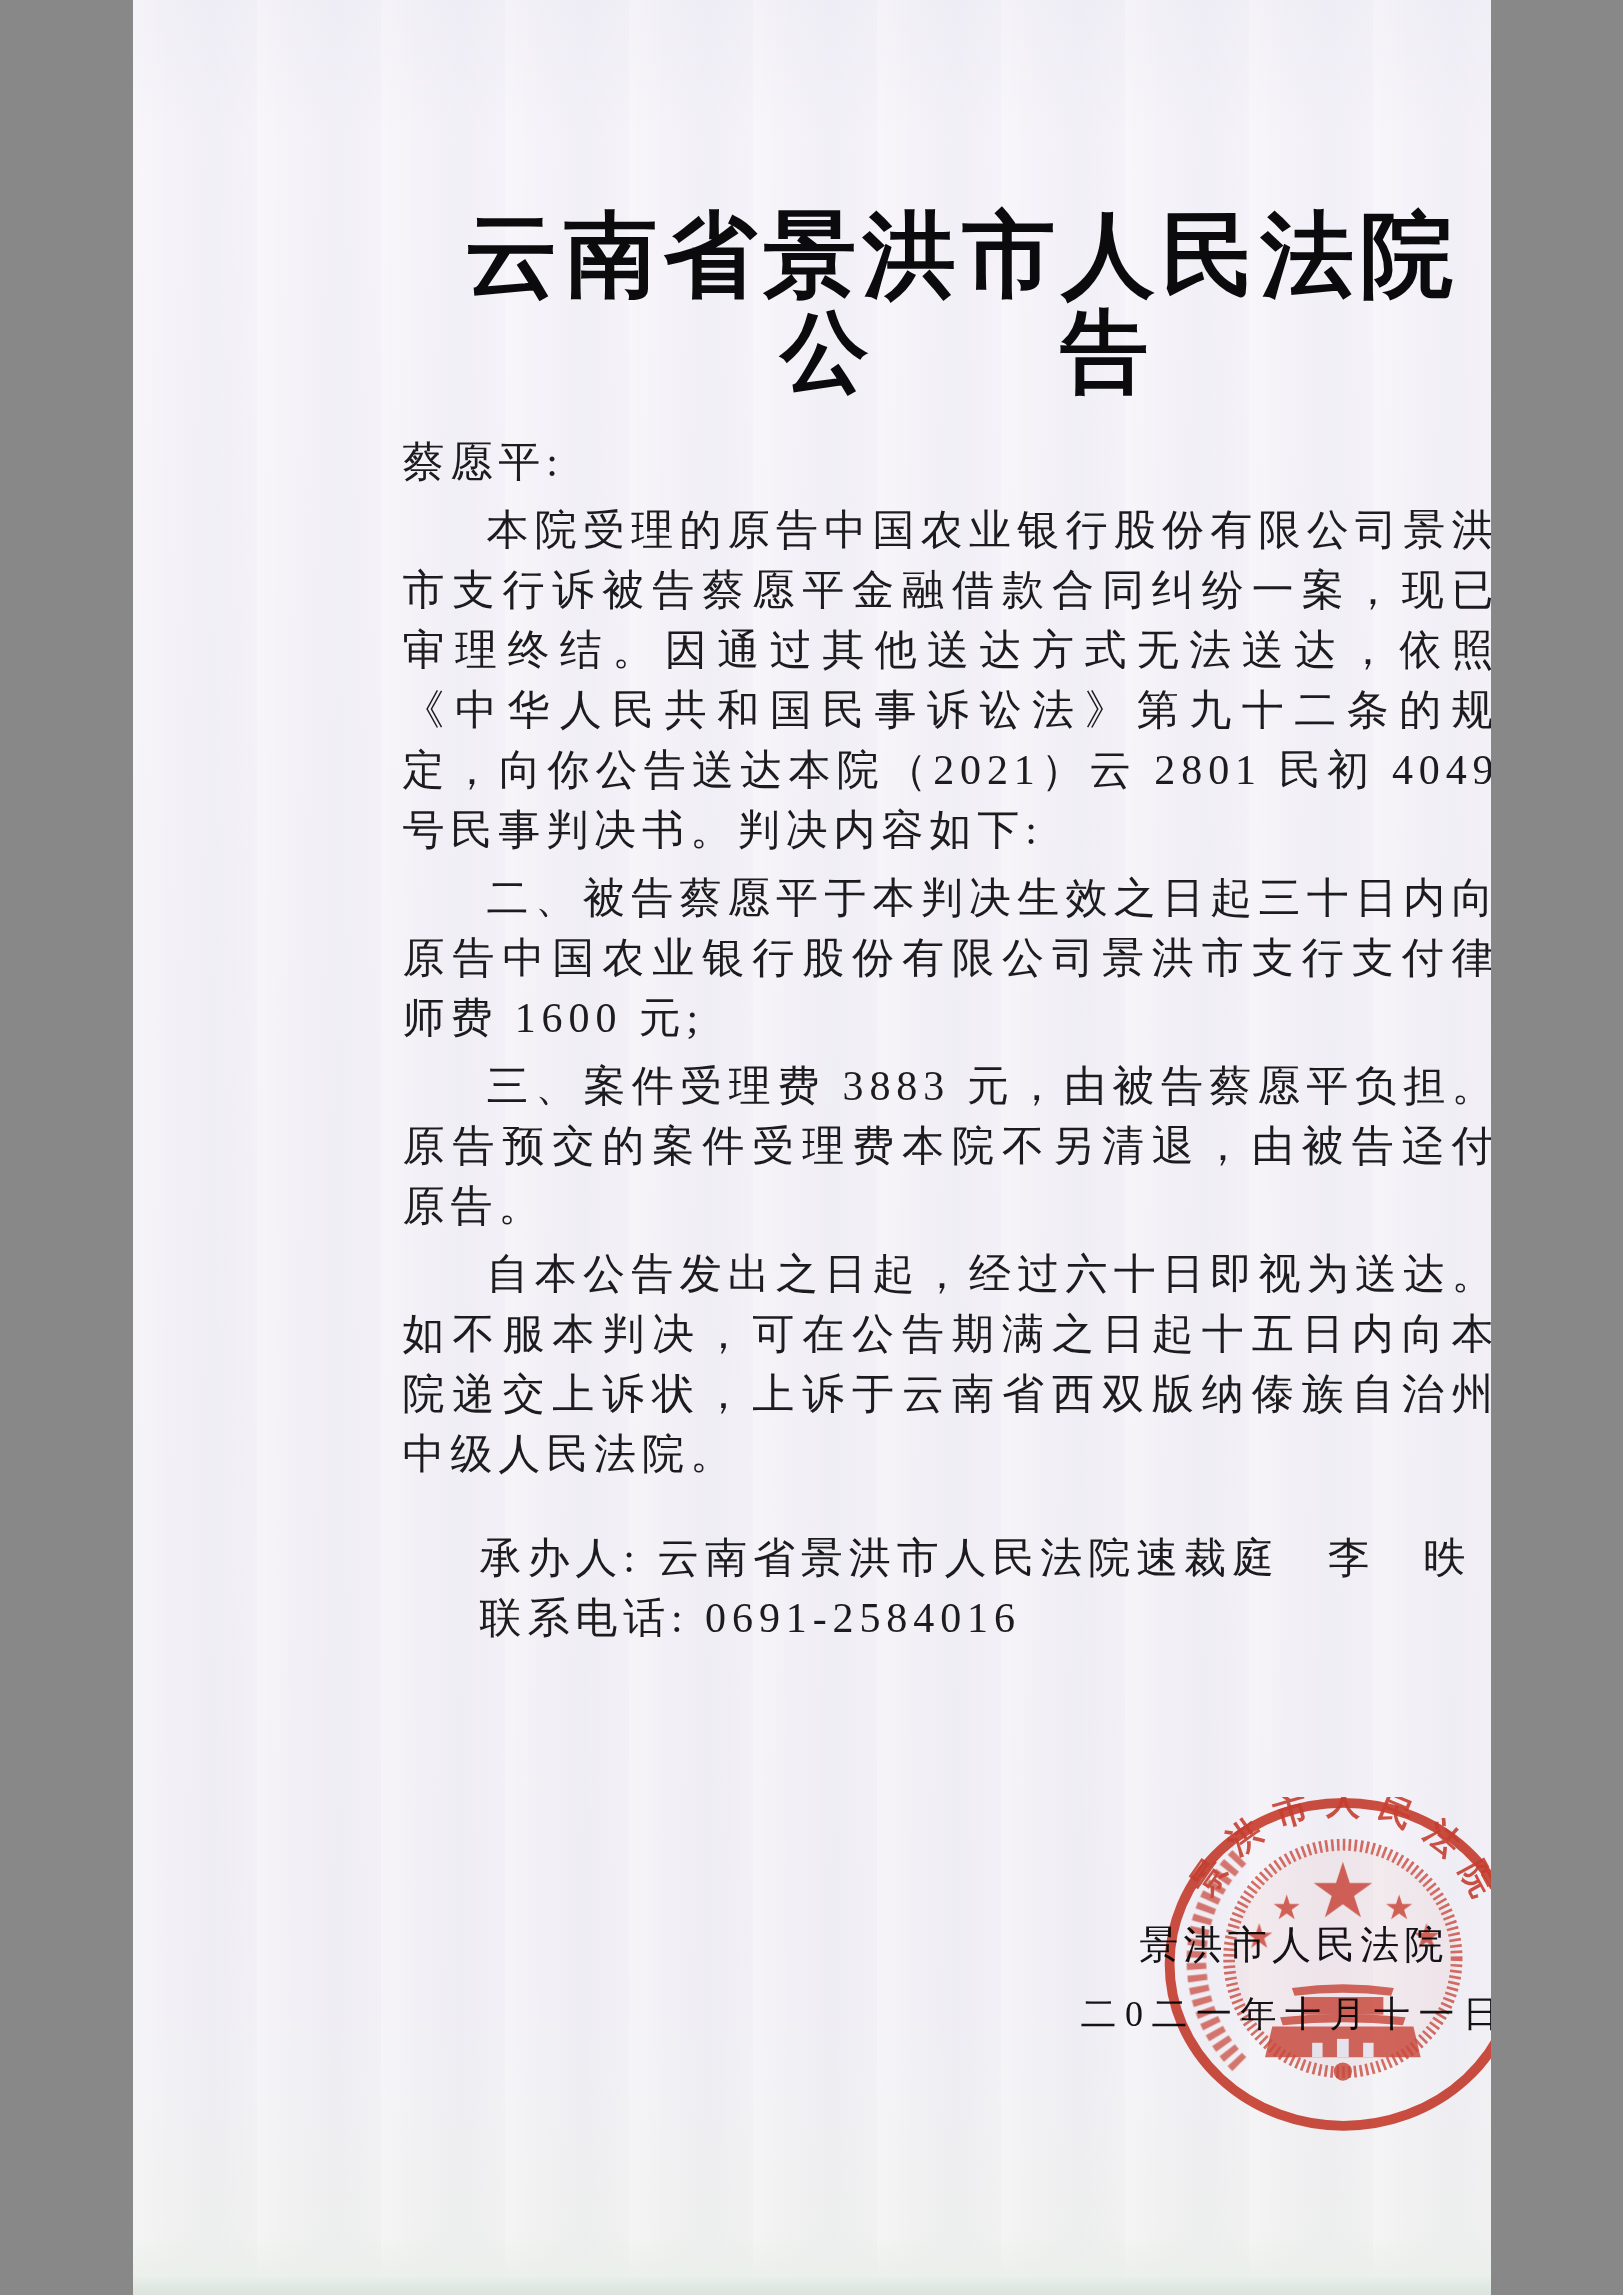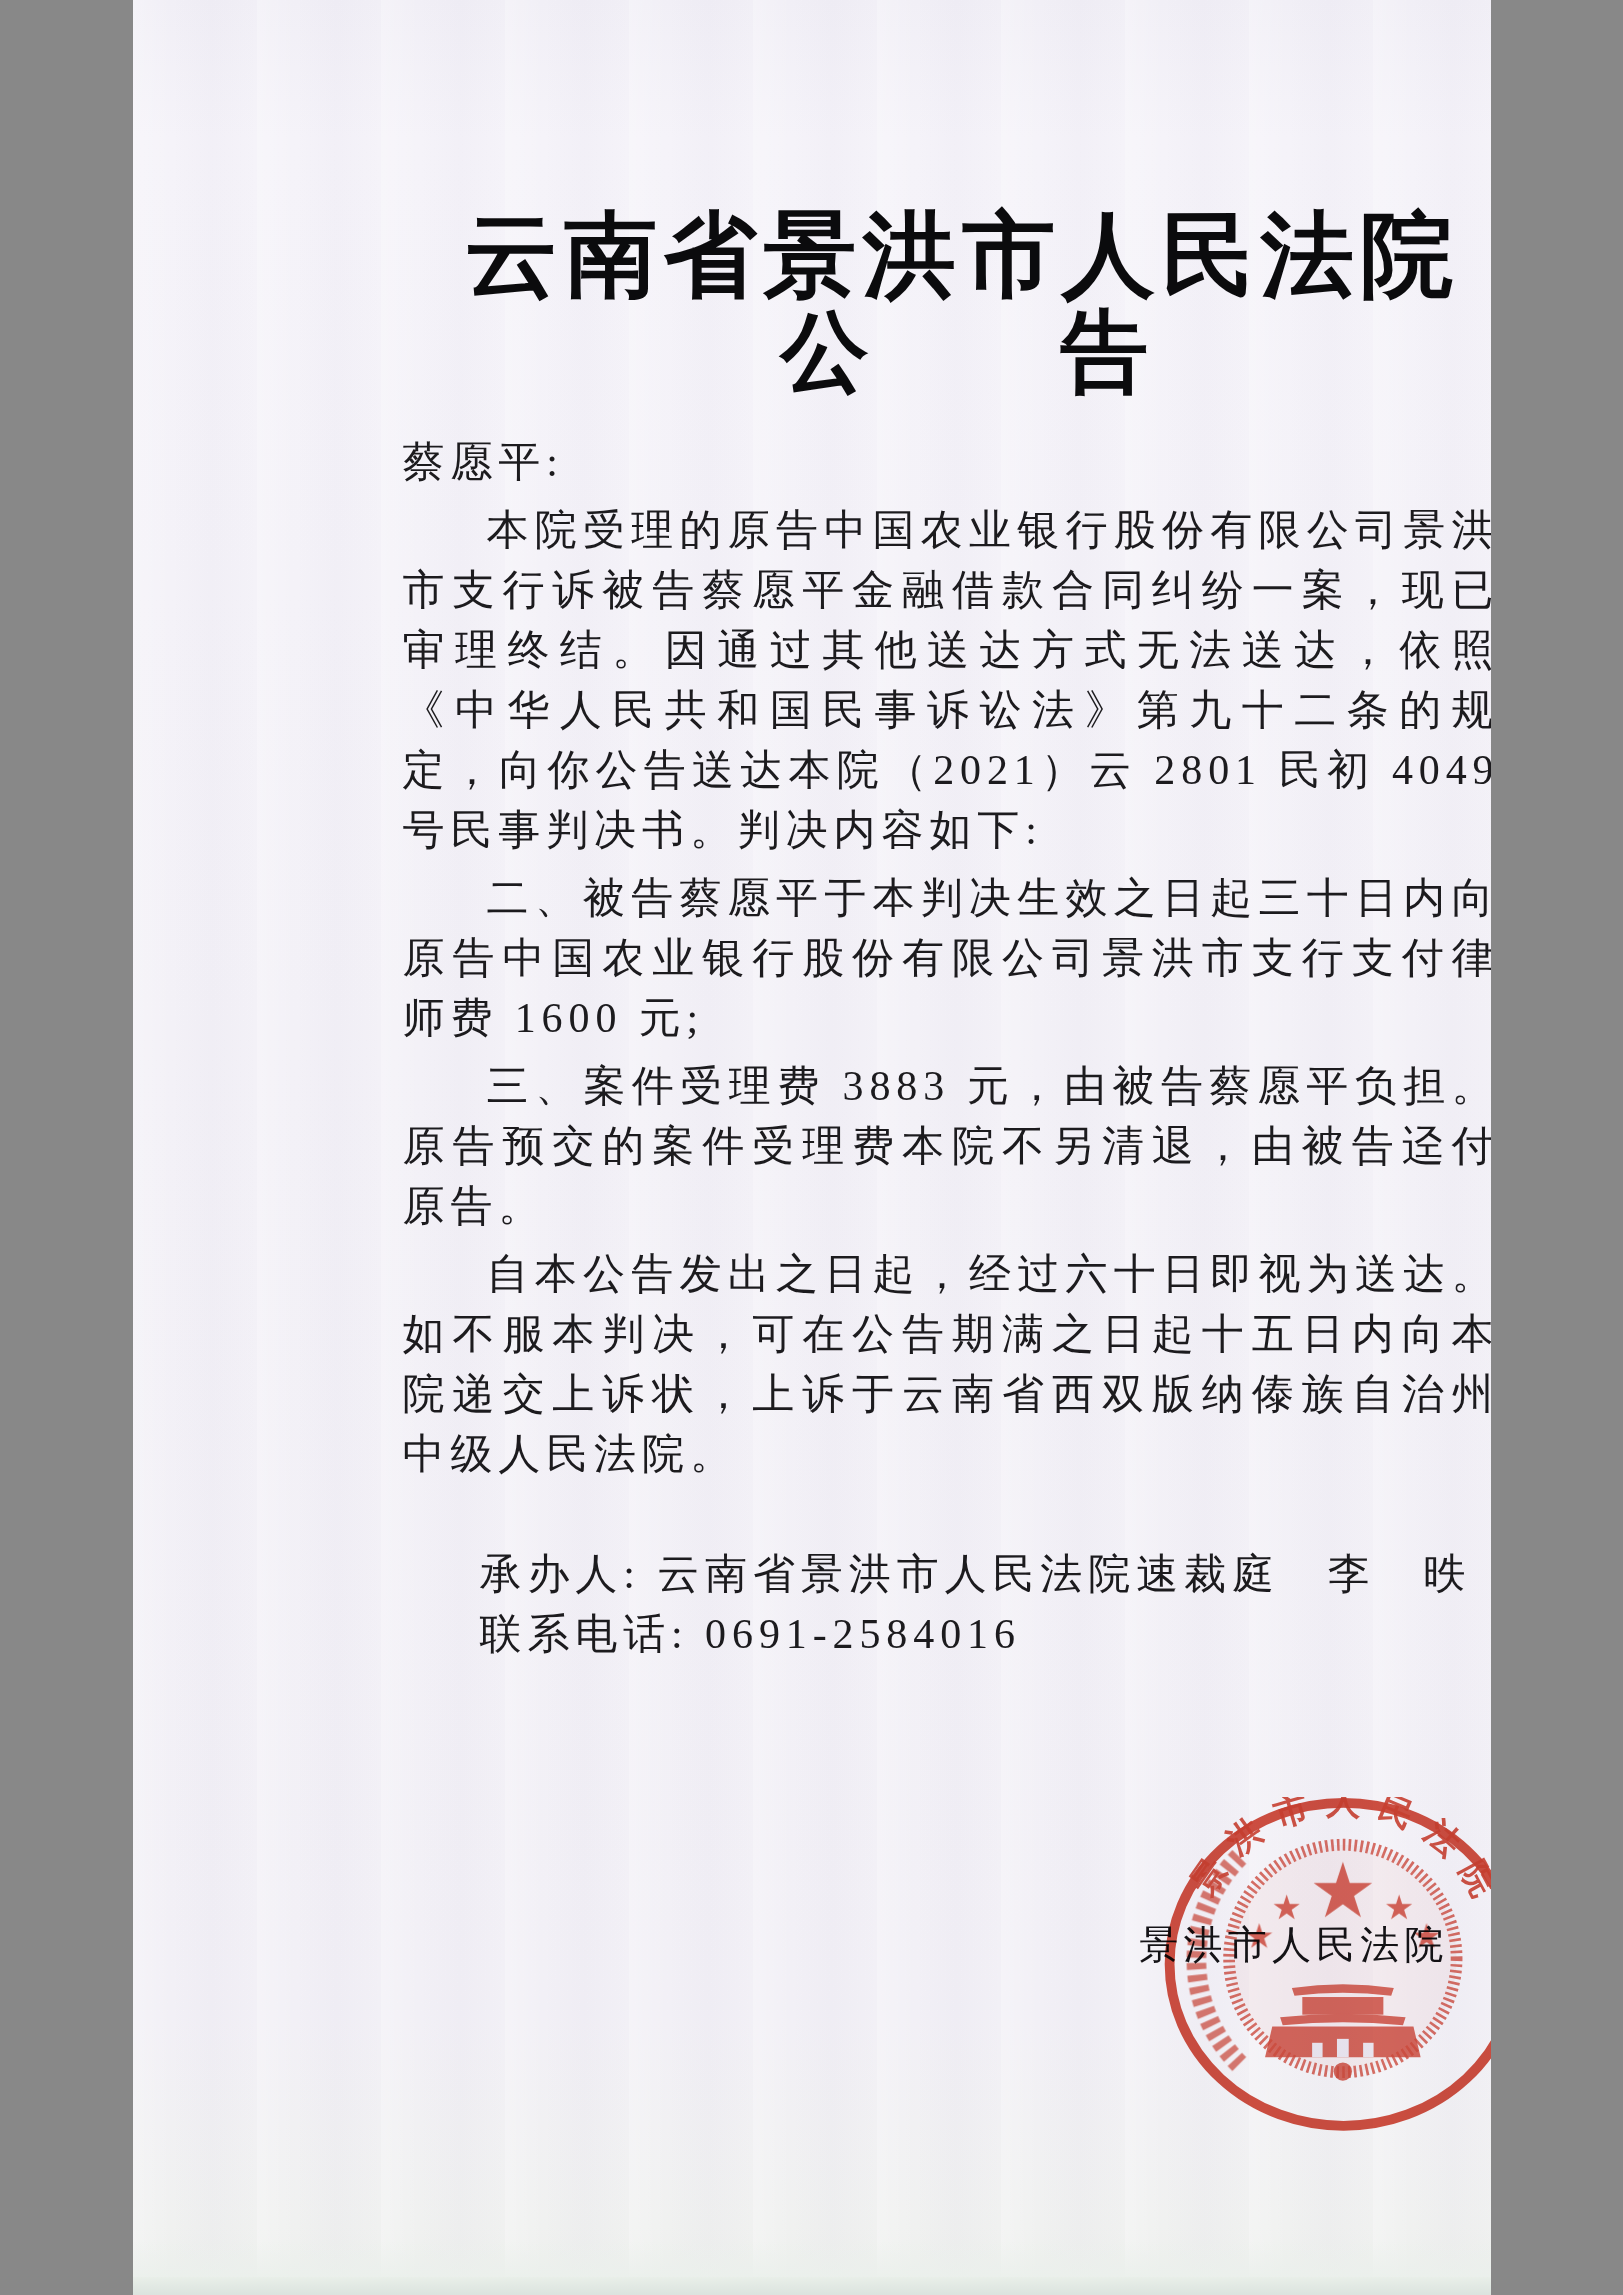--- a/index.html
+++ b/index.html
@@ -37,21 +37,21 @@
   }
   .doc-body{
     position:absolute;left:262px;top:424px;width:1113px;
     font-size:42px;line-height:60px;letter-spacing:5.9px;
     text-align:justify;
     color:#1c1b1e;
   }
   .doc-body p{margin:8px;padding:0;}
   .salutation{text-indent:0;}
   .para{text-indent:2em;}
-  .contact{margin-top:60px;padding-left:85px;}
+  .contact{margin-top:44px;padding-left:85px;}
   .contact p{margin:0;}
   .seal{
     position:absolute;left:1028px;top:1797px;width:365px;height:336px;
     mix-blend-mode:multiply;
     opacity:0.96;
   }
   .signature{
     position:absolute;left:913px;top:1918px;width:497px;
     text-align:center;color:#151417;
     mix-blend-mode:multiply;
@@ -121,18 +121,19 @@
 
     <text font-size="52" font-weight="bold" fill="#cf3a29" letter-spacing="24" opacity="0.9" font-family="'Liberation Serif','DejaVu Serif',serif">
       <textPath href="#ringTextPath" startOffset="14%">景洪市人民法院</textPath>
     </text>
 
     <path d="M 119.6 408.4 A 224 224 0 0 1 119.6 91.6" fill="none" stroke="#d24232" stroke-width="30" stroke-dasharray="10 8" opacity="0.72"></path>
   </svg>
 
   <div class="signature">
     <div class="sig-court">景洪市人民法院</div>
+    <div class="sig-date">二0二一年十月十一日</div>
   </div>
 
   <div class="bottom-fade"></div>
   <div class="bottom-band"></div>
 </div>
 
 
 </body></html>

